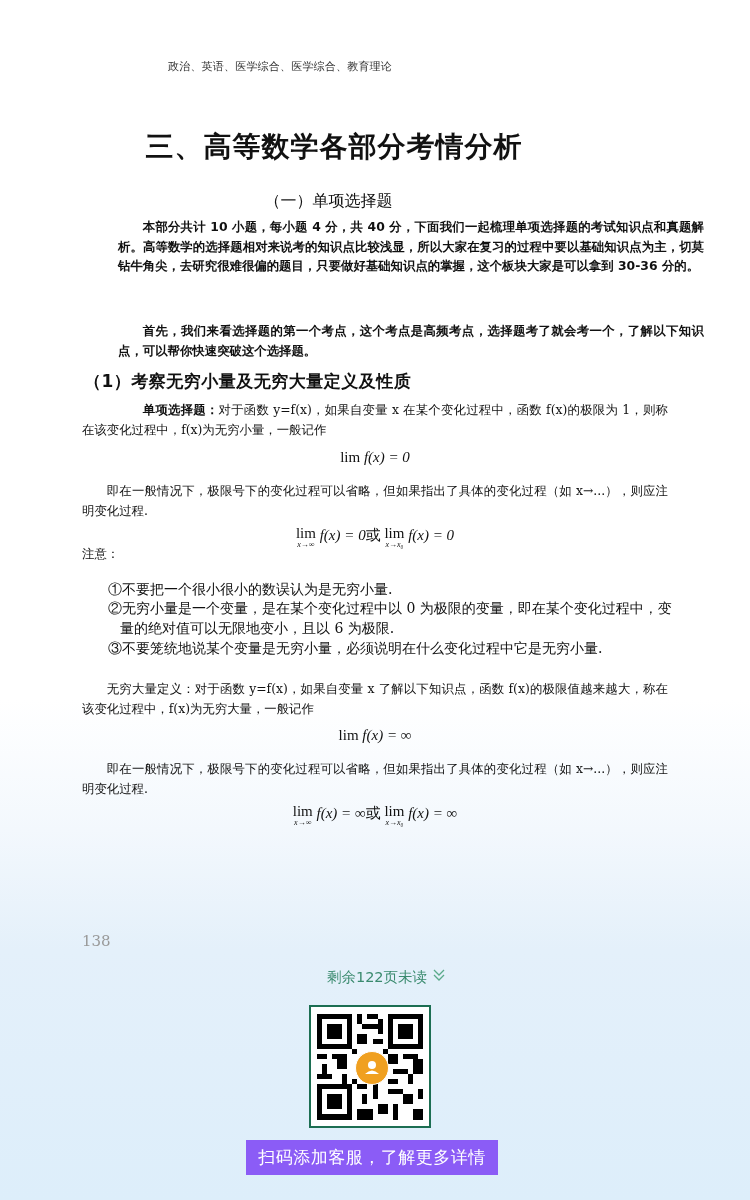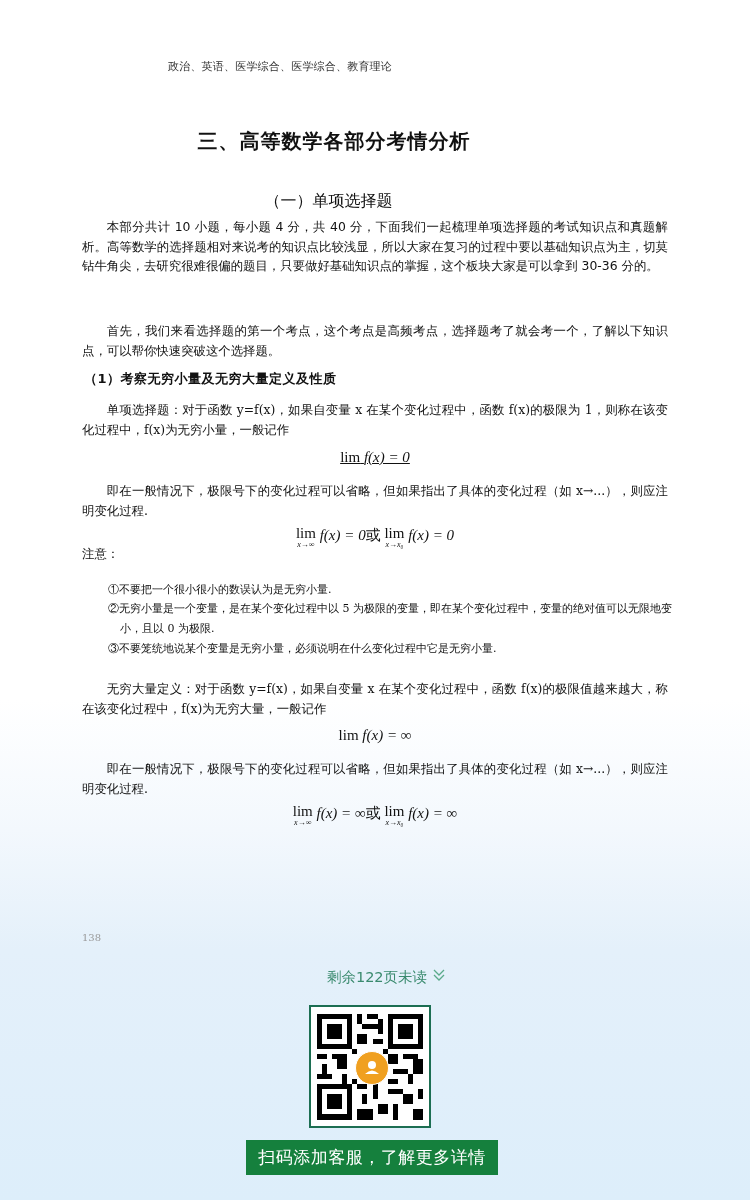--- a/index.html
+++ b/index.html
@@ -4,57 +4,57 @@
 <style>
   html, body { margin:0; padding:0; }
   body {
     width:750px; height:1200px; position:relative; overflow:hidden;
     background: linear-gradient(to bottom, #ffffff 0px, #ffffff 700px, #f3f8fd 830px, #e4f0fa 950px, #ddeefa 1200px);
     font-family: "DejaVu Serif", "Liberation Serif", serif;
     color:#111;
   }
   .abs { position:absolute; }
   .running-head { left:168px; top:59px; font-size:11px; color:#333; letter-spacing:0.2px; }
-  .chapter-title { left:0; width:668px; top:128px; text-align:center; font-size:20px; font-weight:bold; font-family:"DejaVu Sans", sans-serif; letter-spacing:1px; }
+  .chapter-title { left:0; width:668px; top:128px; text-align:center; font-size:28px; font-weight:bold; font-family:"DejaVu Sans", sans-serif; letter-spacing:1px; }
   .section-title { left:0; width:657px; top:191px; text-align:center; font-size:16px; font-family:"DejaVu Sans", sans-serif; }
   .para { left:82px; width:586px; font-size:12.4px; line-height:19.5px; text-align:justify; }
-  .bold { font-weight:normal; font-family:"DejaVu Sans", sans-serif; }
+  .bold { font-weight:bold; font-family:"DejaVu Sans", sans-serif;margin-left:36px; }
   .indent { text-indent:2em; }
-  .sub-title { left:84px; top:370px; font-size:13px; font-weight:bold; font-family:"DejaVu Sans", sans-serif; letter-spacing:0.5px; }
+  .sub-title { left:84px; top:370px; font-size:17px; font-weight:bold; font-family:"DejaVu Sans", sans-serif; letter-spacing:0.5px; }
   .formula { left:0; width:750px; text-align:center; font-size:15px; font-family:"Liberation Serif", serif; }
   .lim { display:inline-flex; flex-direction:column; align-items:center; vertical-align:top; line-height:15px; }
   .lim .sub { font-size:8px; line-height:8px; font-style:italic; }
   .i { font-style:italic; }
-  .note-item { left:108px; width:560px; font-size:11px; line-height:19.5px; }
-  .page-number { left:82px; top:932px; font-size:10px; color:#999; }
+  .note-item { left:108px; width:560px; font-size:14px; line-height:19.5px; }
+  .page-number { left:82px; top:932px; font-size:15px; color:#999; }
   .unread { left:11px; width:750px; top:968px; text-align:center; font-size:14.5px; color:#3a8a6e; font-family:"DejaVu Sans", sans-serif; cursor:pointer; }
   .unread .chev { display:inline-block; margin-left:6px; color:#5aaa8a; font-size:12px; }
   .qr-frame { left:309px; top:1005px; width:122px; height:123px; border:2px solid #1c6e52; background:#fff; box-sizing:border-box; }
   .qr-inner { position:absolute; left:6px; top:6px; width:106px; height:107px; }
   .qr-badge { position:absolute; left:44px; top:44px; width:32px; height:32px; border-radius:50%; background:#f0a020; border:1px solid #fff; }
-  .cta { left:246px; top:1140px; width:252px; height:35px; background:#15803d; color:#fff; font-size:17px; font-family:"DejaVu Sans", sans-serif; text-align:center; line-height:35px; letter-spacing:0.5px; cursor:pointer; }
+  .cta { left:246px; top:1140px; width:252px; height:35px; background:#8b5cf6; color:#fff; font-size:17px; font-family:"DejaVu Sans", sans-serif; text-align:center; line-height:35px; letter-spacing:0.5px; cursor:pointer; }
 </style>
 </head>
 <body>
 
 <div class="abs running-head">政治、英语、医学综合、医学综合、教育理论</div>
 
 <div class="abs chapter-title">三、高等数学各部分考情分析</div>
 <div class="abs section-title">（一）单项选择题</div>
 
 <div class="abs para bold indent" style="top:217px;">本部分共计 10 小题，每小题 4 分，共 40 分，下面我们一起梳理单项选择题的考试知识点和真题解析。高等数学的选择题相对来说考的知识点比较浅显，所以大家在复习的过程中要以基础知识点为主，切莫钻牛角尖，去研究很难很偏的题目，只要做好基础知识点的掌握，这个板块大家是可以拿到 30-36 分的。</div>
 <div class="abs para bold indent" style="top:321px;">首先，我们来看选择题的第一个考点，这个考点是高频考点，选择题考了就会考一个，了解以下知识点，可以帮你快速突破这个选择题。</div>
 
 <div class="abs sub-title">（1）考察无穷小量及无穷大量定义及性质</div>
 
 <div class="abs para indent" style="top:400px;">
   <span class="bold">单项选择题：</span><span>对于函数 y=f(x)，如果自变量 x 在某个变化过程中，函数 f(x)的极限为 1，则称在该变化过程中，f(x)为无穷小量，一般记作</span>
 </div>
 
-<div class="abs formula" style="top:449px;text-decoration:underline;">
+<div class="abs formula" style="top:449px;">
   <span>lim</span>
   <span class="i">f(x) = 0</span>
 </div>
 
 <div class="abs para indent" style="top:481px;">即在一般情况下，极限号下的变化过程可以省略，但如果指出了具体的变化过程（如 x→...），则应注明变化过程.</div>
 
 <div class="abs formula" style="top:526px;">
   <span class="lim">
       <span>lim</span>
       <span class="sub">x→∞</span>
@@ -62,24 +62,24 @@
   <span class="i">f(x) = 0</span><span>或</span>
   <span class="lim">
       <span>lim</span>
       <span class="sub">x→x₀</span>
     </span>
   <span class="i">f(x) = 0</span>
 </div>
 
 <div class="abs para" style="top:544px;">注意：</div>
 <div class="abs note-item" style="top:580px;">①不要把一个很小很小的数误认为是无穷小量.</div>
-<div class="abs note-item" style="top:599px; padding-left:12px; text-indent:-12px;">②无穷小量是一个变量，是在某个变化过程中以 5 为极限的变量，即在某个变化过程中，变量的绝对值可以无限地变小，且以 0 为极限.</div>
+<div class="abs note-item" style="top:599px; padding-left:12px; text-indent:-12px;">②无穷小量是一个变量，是在某个变化过程中以 0 为极限的变量，即在某个变化过程中，变量的绝对值可以无限地变小，且以 6 为极限.</div>
 <div class="abs note-item" style="top:639px;">③不要笼统地说某个变量是无穷小量，必须说明在什么变化过程中它是无穷小量.</div>
 
-<div class="abs para indent" style="top:679px;">无穷大量定义：对于函数 y=f(x)，如果自变量 x 在某个变化过程中，函数 f(x)的极限值越来越大，称在该变化过程中，f(x)为无穷大量，一般记作</div>
+<div class="abs para indent" style="top:679px;">无穷大量定义：对于函数 y=f(x)，如果自变量 x 了解以下知识点，函数 f(x)的极限值越来越大，称在该变化过程中，f(x)为无穷大量，一般记作</div>
 
 <div class="abs formula" style="top:727px;">
   <span>lim</span>
   <span class="i">f(x) = ∞</span>
 </div>
 
 <div class="abs para indent" style="top:759px;">即在一般情况下，极限号下的变化过程可以省略，但如果指出了具体的变化过程（如 x→...），则应注明变化过程.</div>
 
 <div class="abs formula" style="top:804px;">
   <span class="lim">

